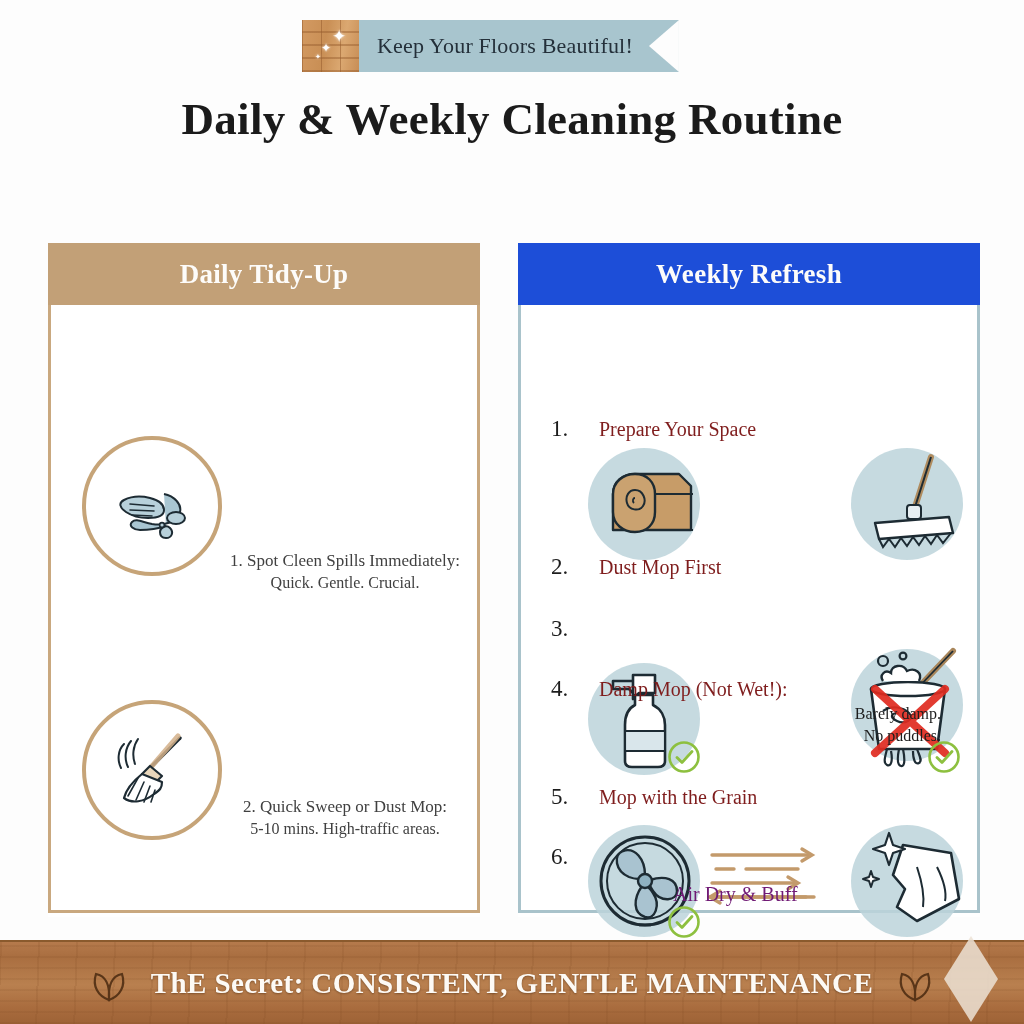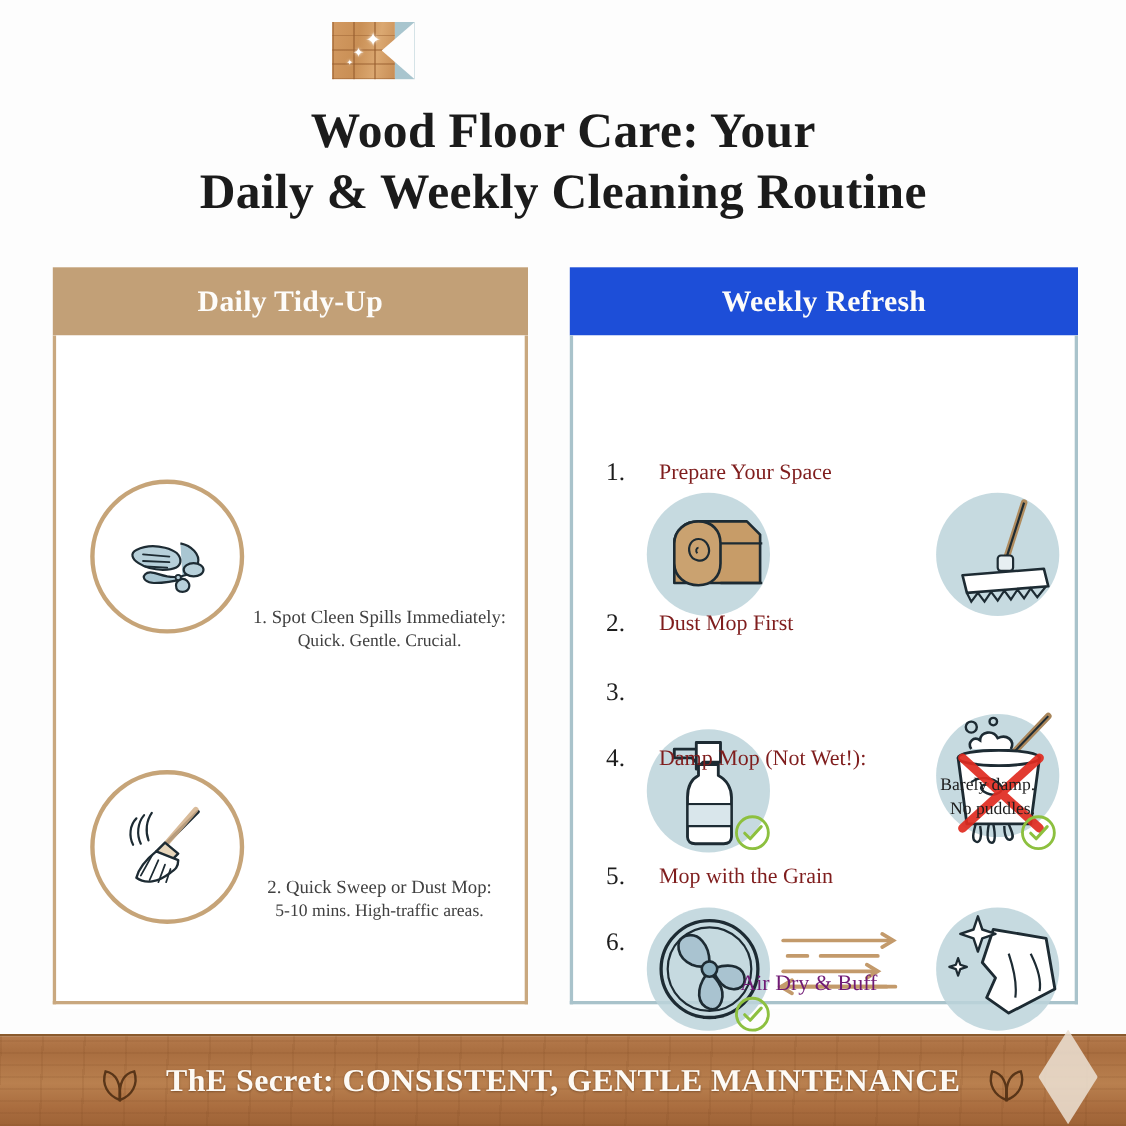--- a/index.html
+++ b/index.html
@@ -129,26 +129,26 @@
 
 <div class="page">
 
   <div class="ribbon-wrap">
     <div class="ribbon-chip">
       <span class="spk s1">✦</span>
       <span class="spk s2">✦</span>
       <span class="spk s3">✦</span>
     </div>
     <div class="ribbon-band">
+      <div class="txt">Keep Your Floors Beautiful!</div>
       <div class="ribbon-notch"></div>
     </div>
   </div>
 
   <div class="title">
-    <span>Wood Floor Care: Your</span>
     <span class="l2">Daily &amp; Weekly Cleaning Routine</span>
   </div>
 
   <div class="card card-left">
     <div class="card-head">
       <span>Daily Tidy-Up</span>
     </div>
     <div class="card-body">
 
       <div class="ring l-ring1">

